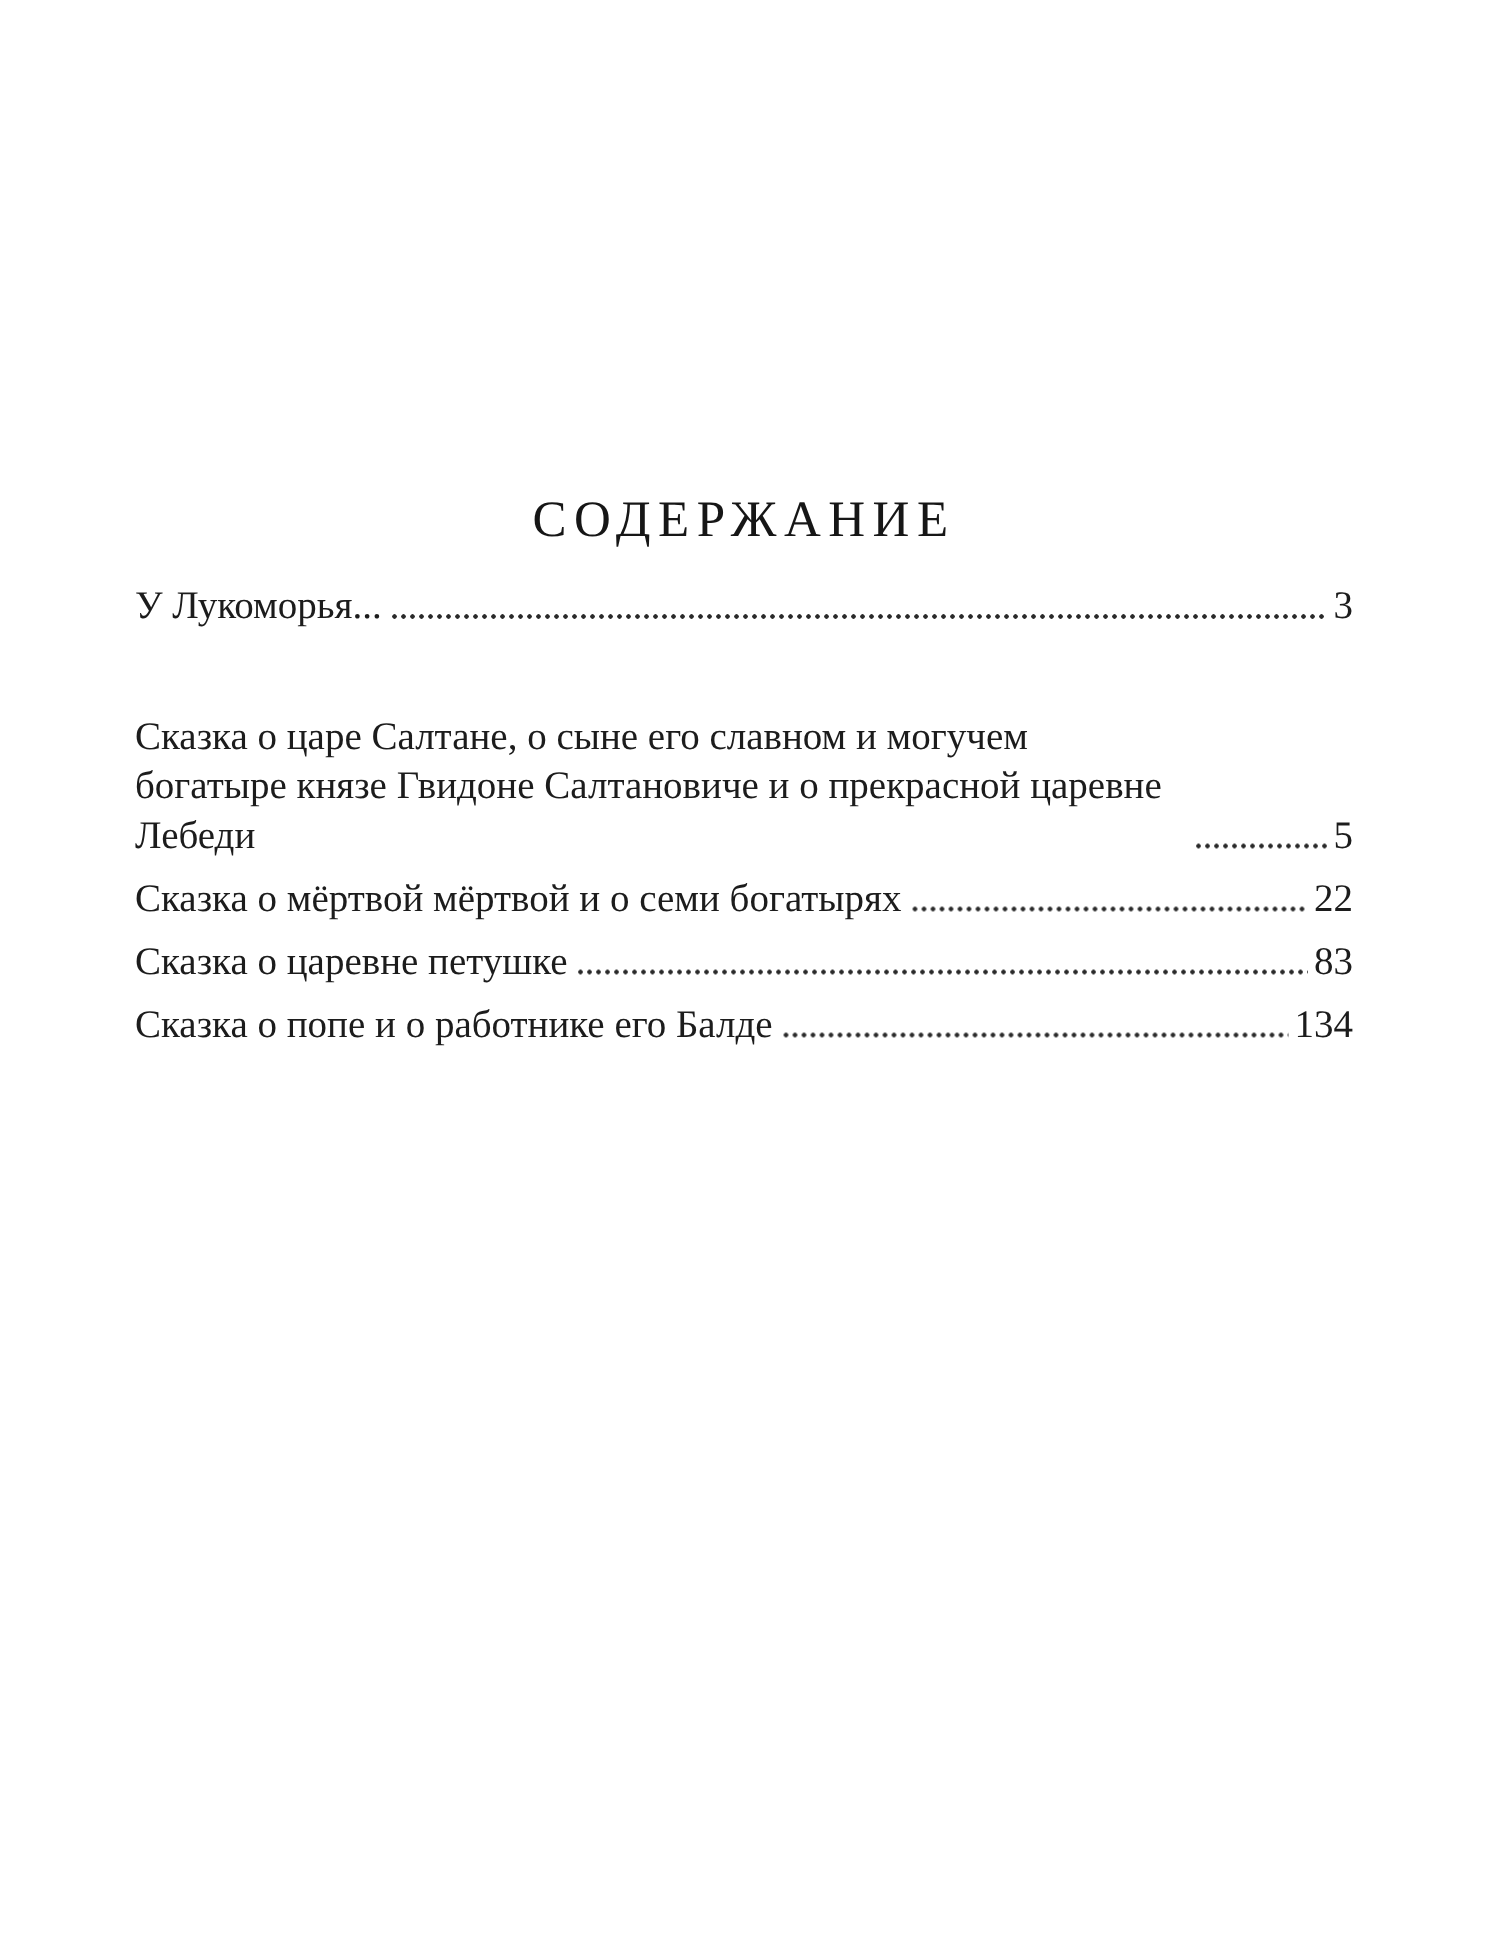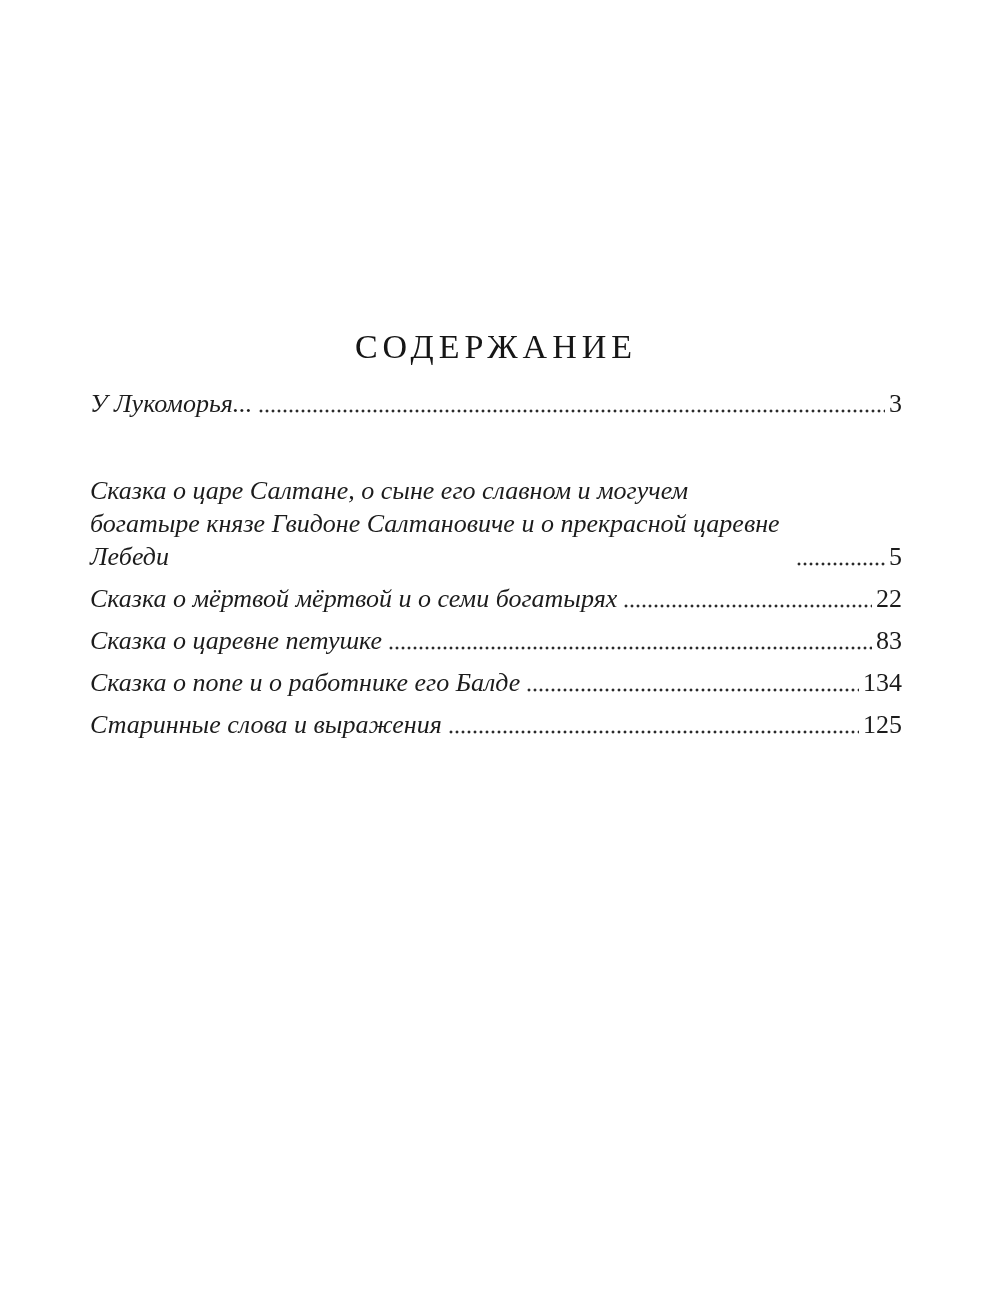--- a/index.html
+++ b/index.html
@@ -43,21 +43,20 @@
     display: flex;
     align-items: flex-end;
     font-size: 26px;
     line-height: 33px;
     margin-bottom: 9px;
     color: #1c1c1c;
   }
   .toc-title {
     flex: 0 1 auto;
     white-space: normal;
-    font-style: italic;
   }
   
   .toc-entry.two-line .toc-title {
     max-width: 700px;
     margin-top: 45px;
   }
   .toc-leader {
     flex: 1 1 auto;
     min-width: 18px;
     height: 6px;
@@ -105,21 +104,16 @@
         <span class="toc-page">83</span>
       </div>
 
 
       <div class="toc-entry">
         <span class="toc-title">Сказка о попе и о работнике его Балде</span>
         <span class="toc-leader"></span>
         <span class="toc-page">134</span>
       </div>
 
-      <div class="toc-entry">
-        <span class="toc-title">Старинные слова и выражения</span>
-        <span class="toc-leader"></span>
-        <span class="toc-page">125</span>
-      </div>
 
     </div>
   </div>
 </div>
 
 </body></html>

